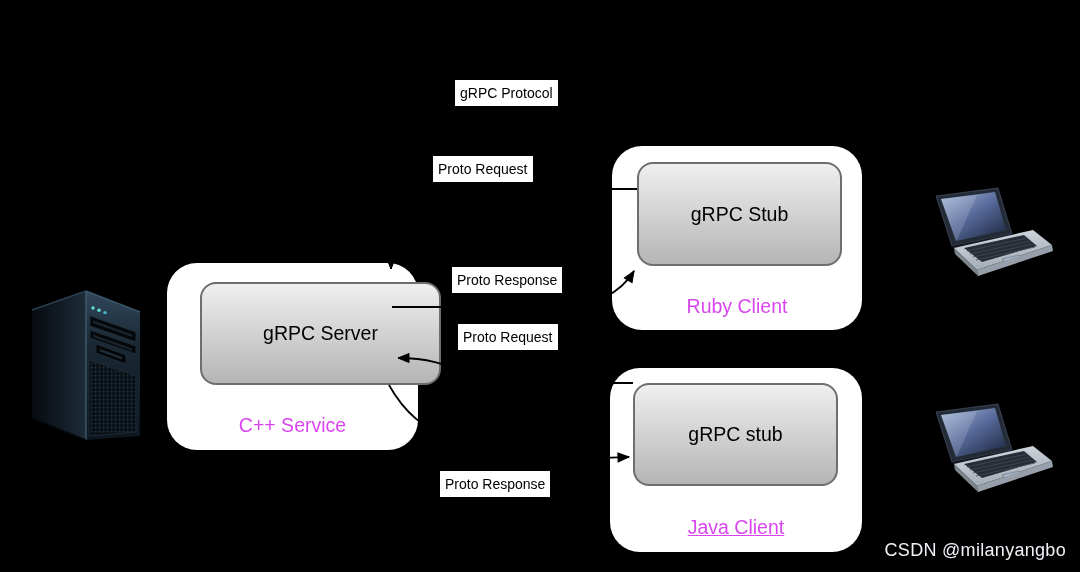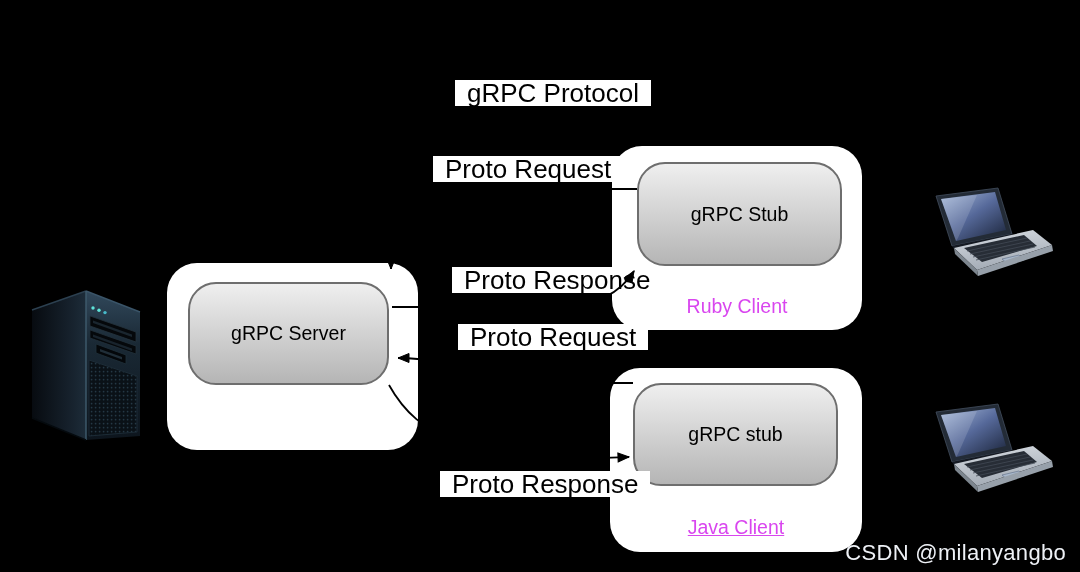--- a/index.html
+++ b/index.html
@@ -16,59 +16,59 @@
   .container-box {
     position:absolute;
     background:#ffffff;
     border-radius:30px;
     z-index:1;
   }
   .inner-box {
     position:absolute;
     background:linear-gradient(#efefef, #b5b5b5);
     border:2px solid #6e6e6e;
-    border-radius:28px;
+    border-radius:16px;
     display:flex;
     align-items:center;
     justify-content:center;
     font-size:19.5px;
     color:#000;
     z-index:2;
   }
   .container-label {
     position:absolute;
     text-align:center;
     font-size:19.5px;
     color:#d946ef;
     z-index:3;
     line-height:24px;
   }
   .float-label {
     position:absolute;
     background:#ffffff;
     color:#000000;
-    font-size:26px;
+    font-size:14px;
     line-height:24px;
-    padding:1px 12px;
+    padding:1px 5px;
     white-space:nowrap;
     z-index:5;
   }
   svg.connectors {
     position:absolute;
     left:0; top:0;
     width:1080px; height:572px;
     z-index:6;
     pointer-events:none;
   }
   .icon { position:absolute; z-index:2; }
   .watermark {
     position:absolute;
     right:14px;
     top:540px;
-    font-size:22px;
+    font-size:18px;
     color:#eef1f6;
     z-index:7;
     letter-spacing:0.3px;
   }
   .defs-holder { position:absolute; width:0; height:0; overflow:hidden; }
 </style>
 </head>
 <body>
 
 <div class="stage">
@@ -98,23 +98,24 @@
         <stop offset="1" stop-color="#1f2940"></stop>
       </linearGradient>
       <linearGradient id="deckGrad" x1="0" y1="0" x2="0.3" y2="1">
         <stop offset="0" stop-color="#d8dde3"></stop>
         <stop offset="1" stop-color="#a4acb6"></stop>
       </linearGradient>
     </defs>
   </svg>
 
   <div class="container-box" style="left:167px; top:263px; width:251px; height:187px;"></div>
-  <div class="inner-box" style="left:188px; top:282px; width:201px; height:103px;">
+  <div class="inner-box" style="left:200px; top:282px; width:241px; height:103px;">
     <span>gRPC Server</span>
   </div>
+  <div class="container-label" style="left:167px; top:413px; width:251px;">C++ Service</div>
 
   <div class="container-box" style="left:612px; top:146px; width:250px; height:184px;"></div>
   <div class="inner-box" style="left:637px; top:162px; width:205px; height:104px;">
     <span>gRPC Stub</span>
   </div>
   <div class="container-label" style="left:612px; top:294px; width:250px;">Ruby Client</div>
 
   <div class="container-box" style="left:610px; top:368px; width:252px; height:184px;"></div>
   <div class="inner-box" style="left:633px; top:383px; width:205px; height:103px;">
     <span>gRPC stub</span>

